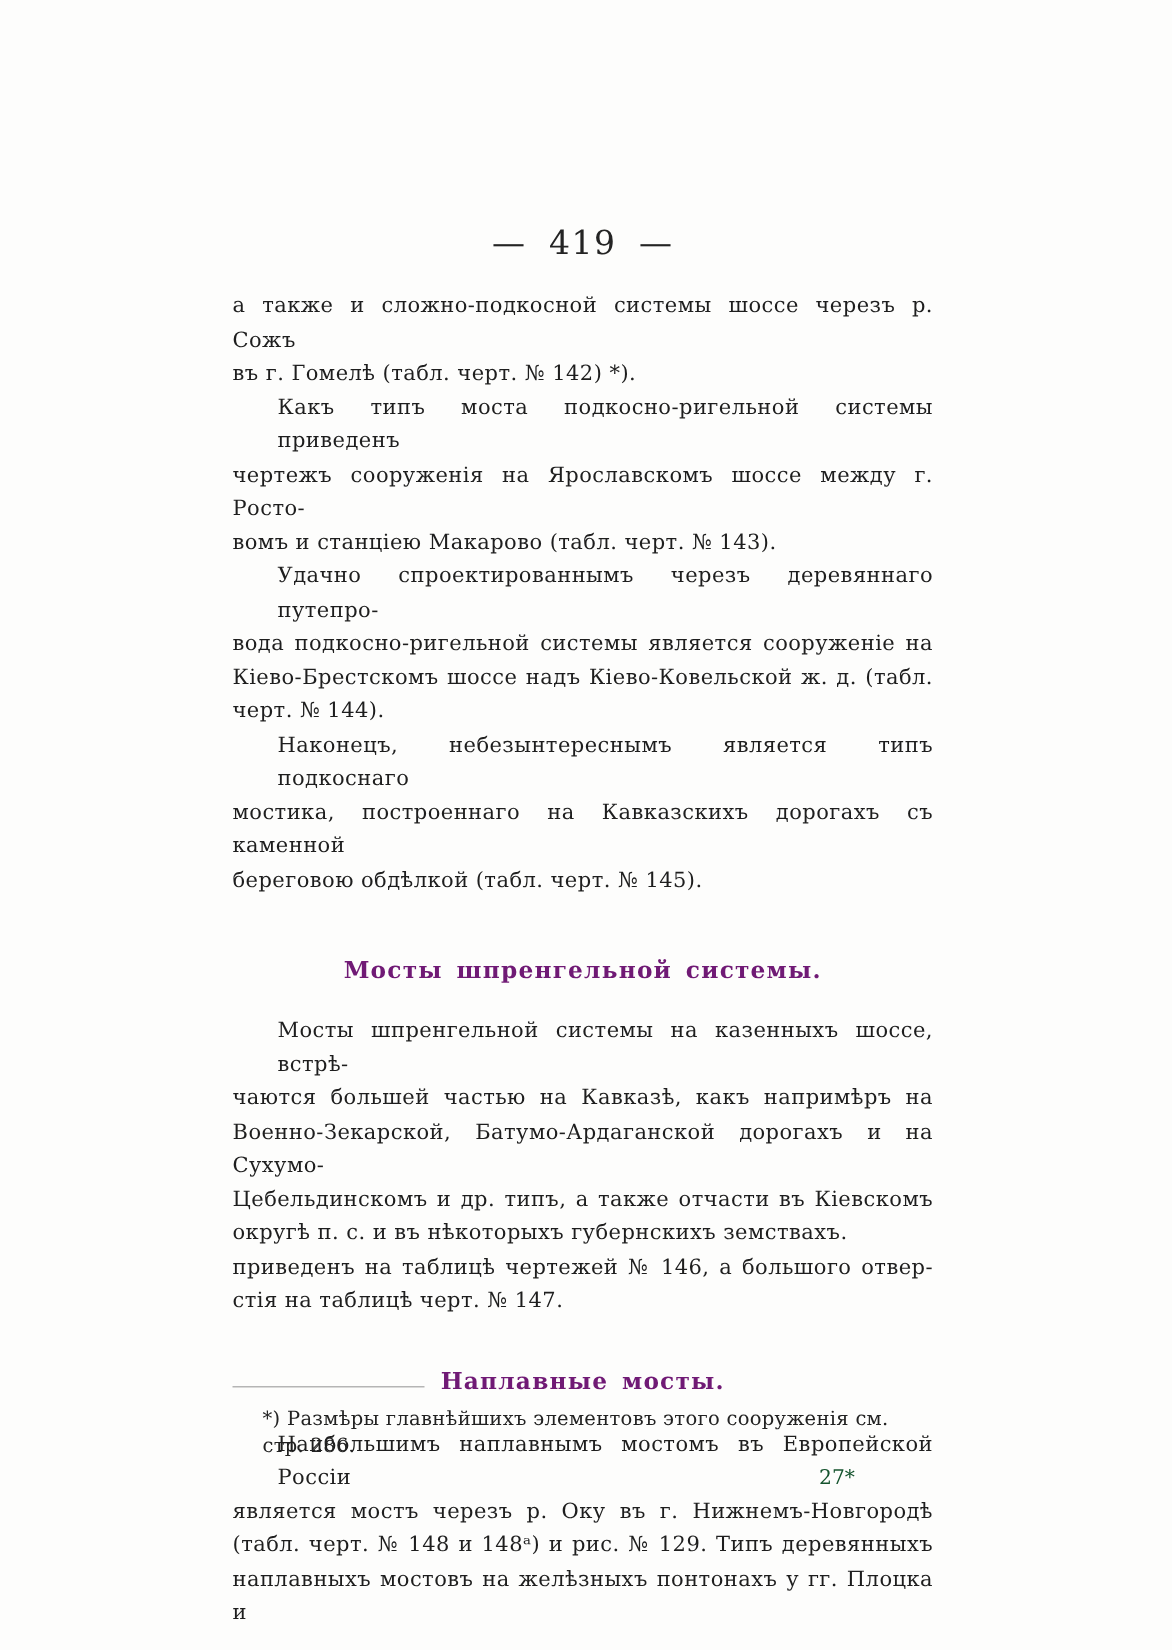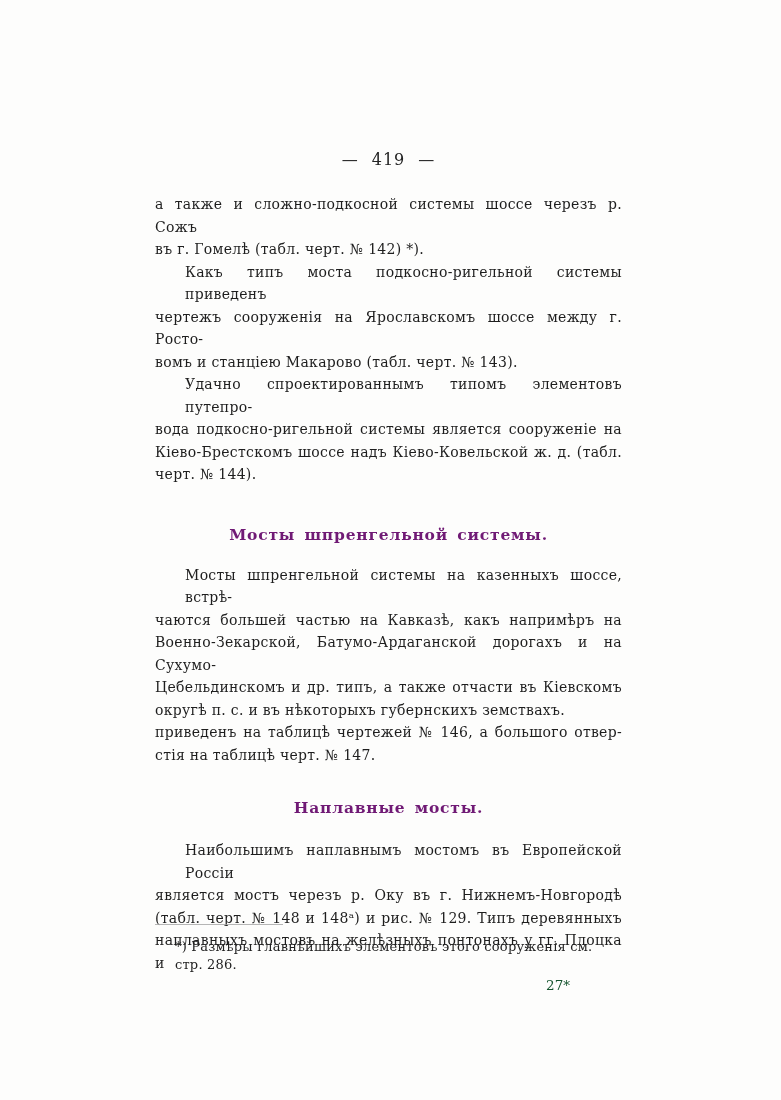--- a/index.html
+++ b/index.html
@@ -15,21 +15,21 @@
     font-family: "DejaVu Serif", serif;
     color: #1e1e1e;
     overflow: hidden;
   }
   .folio {
     position: absolute;
     top: 150px;
     left: 155px;
     width: 467px;
     text-align: center;
-    font-size: 16px;
+    font-size: 22px;
     letter-spacing: 1px;
     word-spacing: 7px;
     color: #242424;
   }
   .text-block {
     position: absolute;
     top: 193px;
     left: 155px;
     width: 467px;
   }
@@ -106,26 +106,31 @@
       <span class="line last">въ г. Гомелѣ (табл. черт. № 142) *).</span>
     </p>
 
     <p class="para">
       <span class="line indent">Какъ типъ моста подкосно-ригельной системы приведенъ</span>
       <span class="line">чертежъ сооруженія на Ярославскомъ шоссе между г. Росто-</span>
       <span class="line last">вомъ и станціею Макарово (табл. черт. № 143).</span>
     </p>
 
     <p class="para">
-      <span class="line indent">Удачно спроектированнымъ типомъ элементовъ путепро-</span>
+      <span class="line indent">Удачно спроектированнымъ черезъ деревяннаго путепро-</span>
       <span class="line">вода подкосно-ригельной системы является сооруженіе на</span>
       <span class="line">Кіево-Брестскомъ шоссе надъ Кіево-Ковельской ж. д. (табл.</span>
       <span class="line last">черт. № 144).</span>
     </p>
 
+    <p class="para">
+      <span class="line indent">Наконецъ, небезынтереснымъ является типъ подкоснаго</span>
+      <span class="line">мостика, построеннаго на Кавказскихъ дорогахъ съ каменной</span>
+      <span class="line last">береговою обдѣлкой (табл. черт. № 145).</span>
+    </p>
 
     <h2 class="heading heading-1">Мосты шпренгельной системы.</h2>
 
     <p class="para">
       <span class="line indent">Мосты шпренгельной системы на казенныхъ шоссе, встрѣ-</span>
       <span class="line">чаются большей частью на Кавказѣ, какъ напримѣръ на</span>
       <span class="line">Военно-Зекарской, Батумо-Ардаганской дорогахъ и на Сухумо-</span>
       <span class="line">Цебельдинскомъ и др. типъ, а также отчасти въ Кіевскомъ</span>
       <span class="line last">округѣ п. с. и въ нѣкоторыхъ губернскихъ земствахъ.</span>
     </p>

